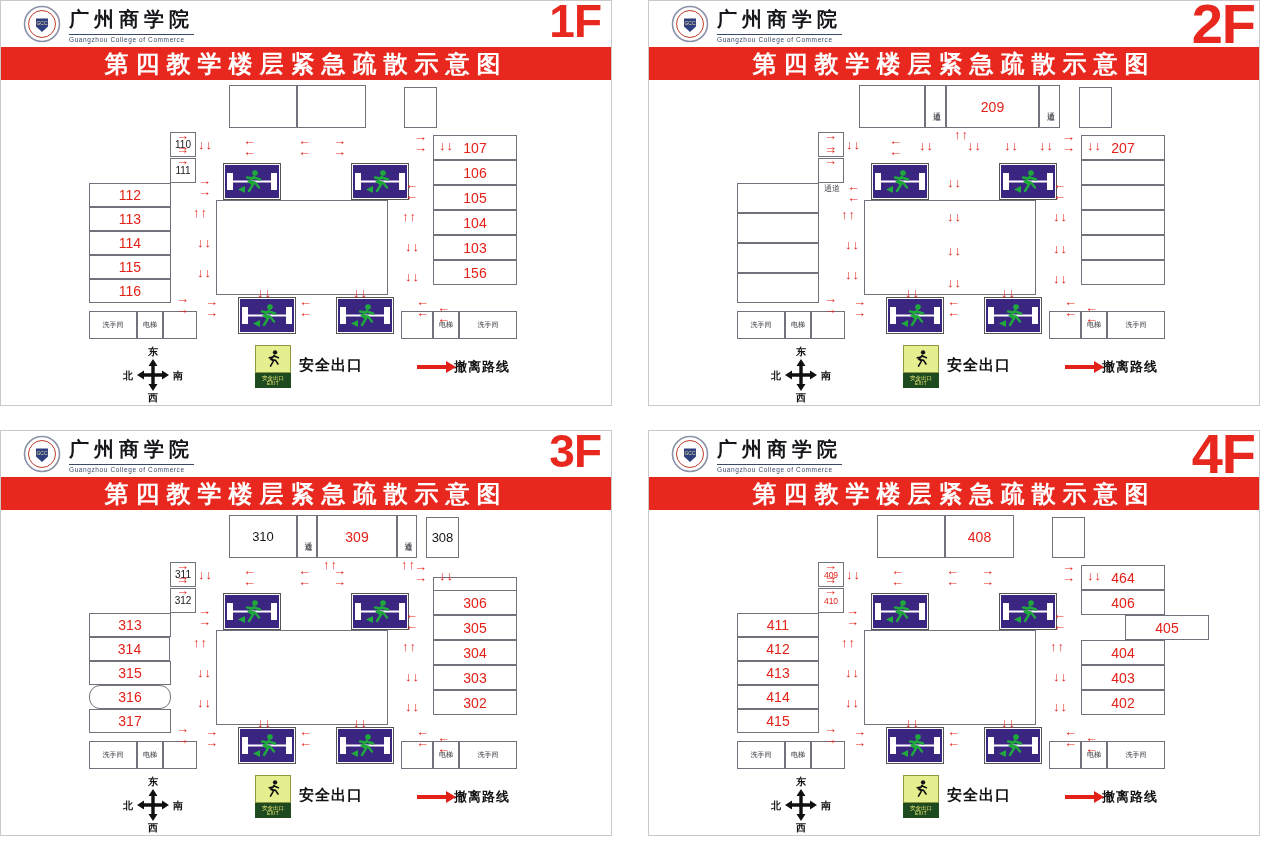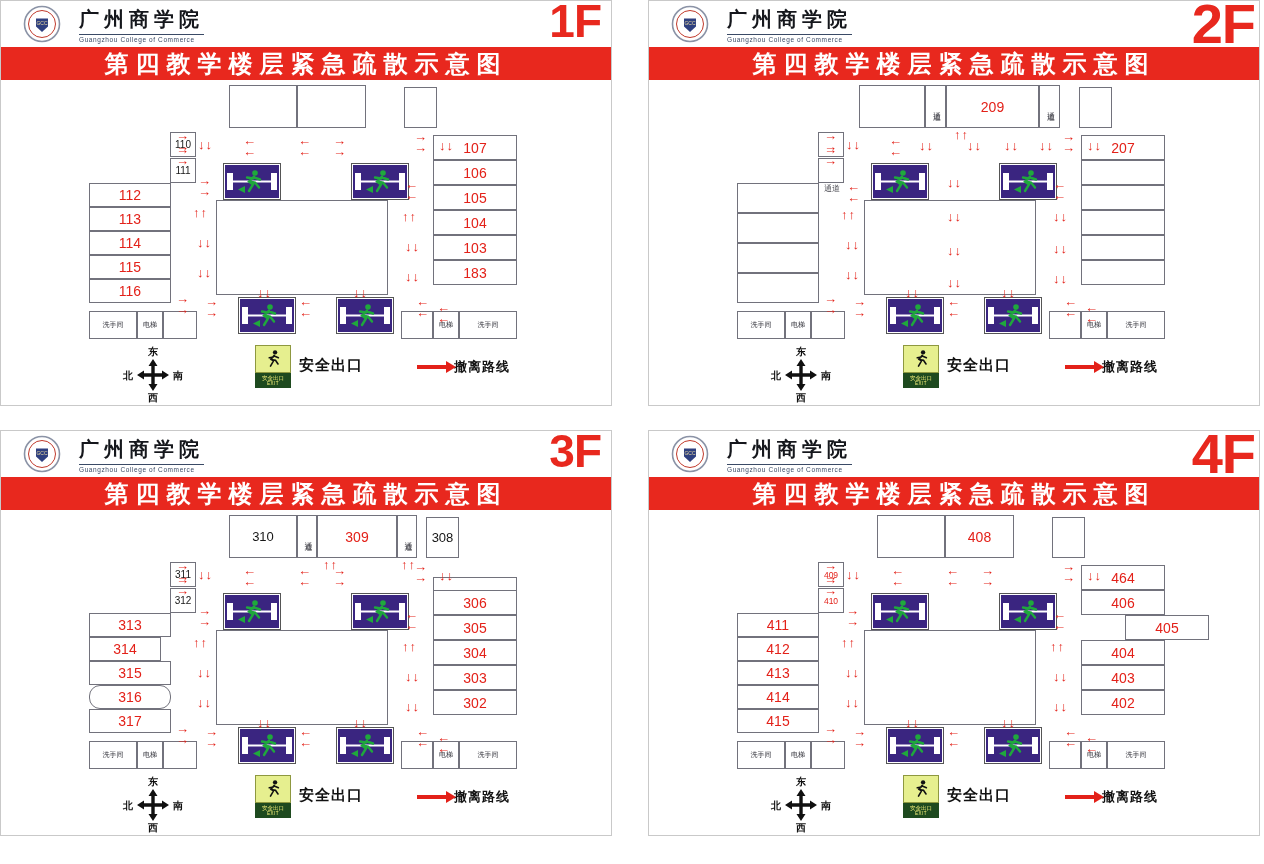--- a/index.html
+++ b/index.html
@@ -2,21 +2,21 @@
 <html><head>
 <meta charset="utf-8">
 <style>
   html,body{margin:0;padding:0}
   body{width:1264px;height:864px;overflow:hidden;background:#fff;position:relative;
        font-family:"Liberation Sans","DejaVu Sans",sans-serif;}
   .panel{position:absolute;width:612px;height:406px;background:#fff;border:1px solid #c9c9c9;box-sizing:border-box;}
   .pos0{left:0;top:0}.pos1{left:648px;top:0}.pos2{left:0;top:430px}.pos3{left:648px;top:430px}
   
   .hdr{position:absolute;left:0;top:0;width:100%;height:46px}
-  .logo{position:absolute;left:22px;top:4px;display:flex;align-items:center;gap:18px}
+  .logo{position:absolute;left:22px;top:4px;display:flex;align-items:center;gap:8px}
   .logo-txt .cn{font-family:"DejaVu Serif","Liberation Serif",serif;font-weight:bold;font-size:20px;
                 color:#15171c;letter-spacing:5px;white-space:nowrap}
   .logo-txt .en{font-size:6.5px;color:#3a4a66;border-top:1px solid #3a4a66;padding-top:1px;letter-spacing:.6px;margin-top:1px}
   .ftag{position:absolute;right:10px;top:-4px;color:#e8281e;font-weight:bold;font-size:46px;line-height:1.05;letter-spacing:-1px}
   .pos1 .ftag,.pos3 .ftag{font-size:56px;top:-6px;right:4px}
   .banner{position:absolute;left:0;top:46px;width:100%;height:33px;background:#e8281e;color:#fff;
           font-weight:bold;font-size:24px;letter-spacing:7px;display:flex;align-items:center;justify-content:center;white-space:nowrap}
   
   .plan{position:absolute;left:0;top:84px;width:612px;height:258px}
   .room{position:absolute;border:1px solid #72727c;background:#fff;box-sizing:border-box;
@@ -85,21 +85,21 @@
       <div class="room red-lg" style="left: 88px; top: 194px; width: 82px; height: 24px;">116</div>
       <div class="room svc" style="left: 88px; top: 226px; width: 48px; height: 28px;">洗手间</div>
       <div class="room svc" style="left: 136px; top: 226px; width: 26px; height: 28px;">电梯</div>
       <div class="room plain" style="left: 162px; top: 226px; width: 34px; height: 28px;"></div>
       <div class="room court" style="left: 215px; top: 115px; width: 172px; height: 95px;"></div>
       <div class="room red-lg" style="left: 432px; top: 50px; width: 84px; height: 25px;">107</div>
       <div class="room red-lg" style="left: 432px; top: 75px; width: 84px; height: 25px;">106</div>
       <div class="room red-lg" style="left: 432px; top: 100px; width: 84px; height: 25px;">105</div>
       <div class="room red-lg" style="left: 432px; top: 125px; width: 84px; height: 25px;">104</div>
       <div class="room red-lg" style="left: 432px; top: 150px; width: 84px; height: 25px;">103</div>
-      <div class="room red-lg" style="left: 432px; top: 175px; width: 84px; height: 25px;">183</div>
+      <div class="room red-lg" style="left: 432px; top: 175px; width: 84px; height: 25px;">156</div>
       <div class="room plain" style="left: 400px; top: 226px; width: 32px; height: 28px;"></div>
       <div class="room svc" style="left: 432px; top: 226px; width: 26px; height: 28px;">电梯</div>
       <div class="room svc" style="left: 458px; top: 226px; width: 58px; height: 28px;">洗手间</div>
       <div class="stair" style="left: 222px; top: 78px;"><svg width="54" height="33" viewBox="0 0 54 33">
           <rect x="0" y="0" width="54" height="33" fill="#3a2580"></rect>
           <rect x="2" y="8" width="6" height="17" fill="#fff"></rect>
           <rect x="46" y="8" width="6" height="17" fill="#fff"></rect>
           <line x1="8" y1="16.5" x2="46" y2="16.5" stroke="#fff" stroke-width="2"></line>
           <circle cx="30" cy="8" r="2.8" fill="#1fa83c"></circle>
           <path d="M29 11.5 L24 16.5 L28 19.5 L24 26 M24 16.5 L30 17.5 L34 22.5 M29 12.5 L35 14.5 M28 13.5 L22 12.5" stroke="#1fa83c" stroke-width="2.4" fill="none" stroke-linecap="round"></path>
@@ -504,21 +504,21 @@
     <div class="banner">第四教学楼层紧急疏散示意图</div>
     <div class="plan">
       <div class="room blk-lg" style="left: 228px; top: 0px; width: 68px; height: 43px;">310</div>
       <div class="room pass-v" style="left: 296px; top: 0px; width: 20px; height: 43px;">通道</div>
       <div class="room red-lg" style="left: 316px; top: 0px; width: 80px; height: 43px;">309</div>
       <div class="room pass-v" style="left: 396px; top: 0px; width: 20px; height: 43px;">通道</div>
       <div class="room blk-lg" style="left: 425px; top: 2px; width: 33px; height: 41px;">308</div>
       <div class="room blk-sm" style="left: 169px; top: 47px; width: 26px; height: 25px;">311</div>
       <div class="room blk-sm" style="left: 169px; top: 73px; width: 26px; height: 25px;">312</div>
       <div class="room red-lg" style="left: 88px; top: 98px; width: 82px; height: 24px;">313</div>
-      <div class="room red-lg" style="left: 88px; top: 122px; width: 72px; height: 24px;">314</div>
+      <div class="room red-lg" style="left: 88px; top: 122px; width: 81px; height: 24px;">314</div>
       <div class="room red-lg" style="left: 88px; top: 146px; width: 82px; height: 24px;">315</div>
       <div class="room red-lg" style="left: 88px; top: 170px; width: 82px; height: 24px; border-radius: 11px;">316</div>
       <div class="room red-lg" style="left: 88px; top: 194px; width: 82px; height: 24px;">317</div>
       <div class="room svc" style="left: 88px; top: 226px; width: 48px; height: 28px;">洗手间</div>
       <div class="room svc" style="left: 136px; top: 226px; width: 26px; height: 28px;">电梯</div>
       <div class="room plain" style="left: 162px; top: 226px; width: 34px; height: 28px;"></div>
       <div class="room court" style="left: 215px; top: 115px; width: 172px; height: 95px;"></div>
       <div class="room red-lg" style="left: 432px; top: 50px; width: 84px; height: 38px; margin-top: 12px;">307</div>
       <div class="room red-lg" style="left: 432px; top: 75px; width: 84px; height: 25px;">306</div>
       <div class="room red-lg" style="left: 432px; top: 100px; width: 84px; height: 25px;">305</div>

